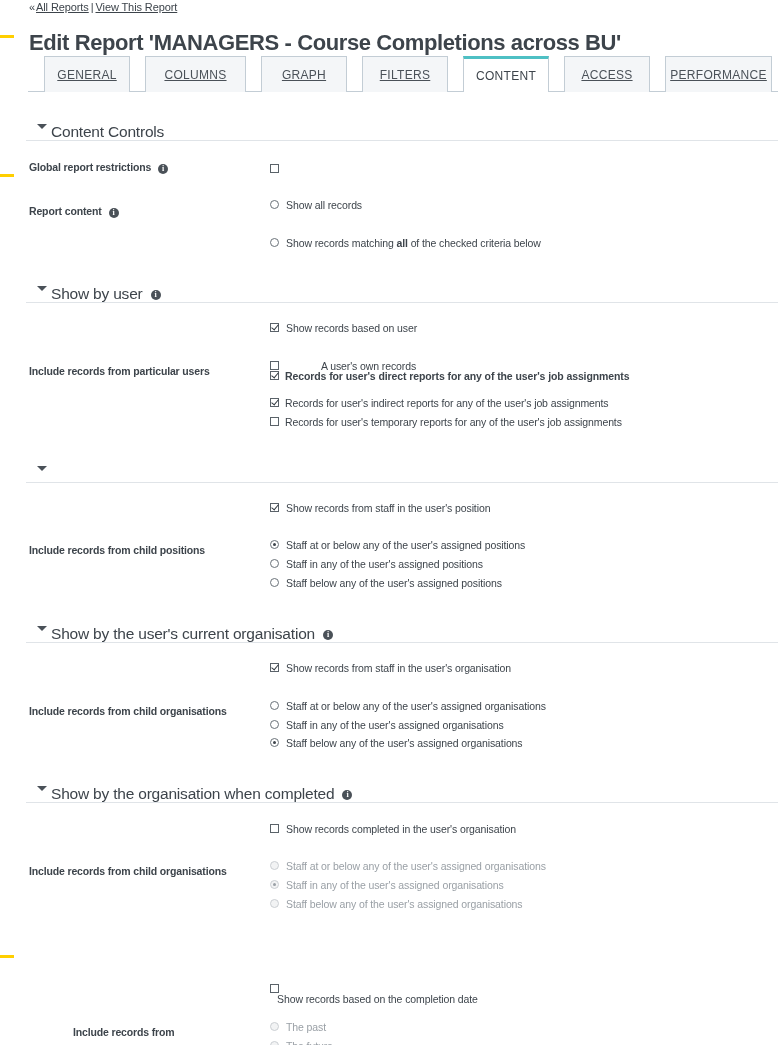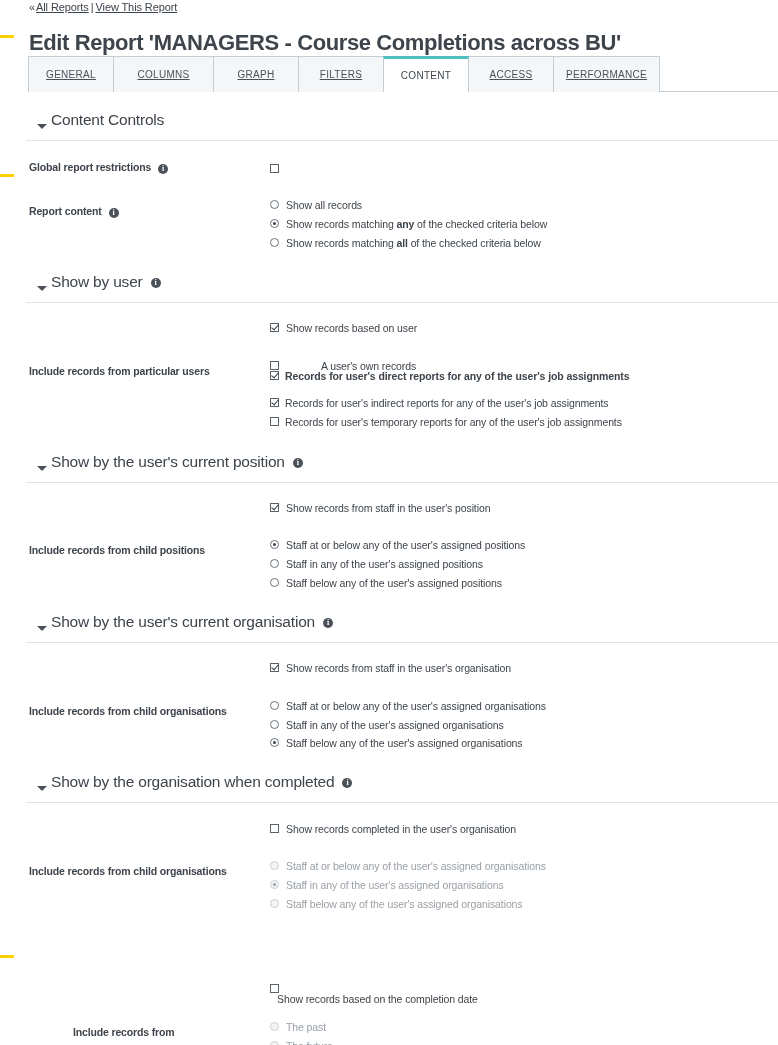--- a/index.html
+++ b/index.html
@@ -68,29 +68,30 @@
     display: flex;
     align-items: stretch;
   }
   .tab {
     position: relative;
     min-width: 86px;
     padding: 0 14px;
     display: flex;
     align-items: center;
     justify-content: center;
-    font-size: 10px;
+    font-size: 12px;
     letter-spacing: 0.3px;
     color: #4a5158;
     background: #f4f6f8;
     border: 1px solid #c3cdd5;
     border-bottom: none;
     margin-right: -1px;
     text-decoration: none;
     height: 36px;
+    margin-left: 16px;
   }
   .tab .tab-label { text-decoration: underline; }
   .tab.active {
     background: #ffffff;
     color: #3d444b;
     border-top: 3px solid #4ec0c4;
     z-index: 3;
   }
   .tab.active .tab-label { text-decoration: none; }
   .tab.active::after {
@@ -107,21 +108,21 @@
   .tab.t-content  { width: 81px; }
   .tab.t-access   { width: 78px; }
   .tab.t-perf     { width: 107px; }
 
   
   .section { position: absolute; left: 0; width: 778px; }
   .sec-head {
     position: relative;
     height: 30px;
     display: flex;
-    align-items: flex-start;
+    align-items: flex-end;
     padding-left: 37px;
   }
   .sec-head .caret {
     position: absolute;
     left: 37px; top: 50%;
     margin-top: -2px;
     width: 0; height: 0;
     border-left: 5px solid transparent;
     border-right: 5px solid transparent;
     border-top: 5px solid #4a5158;
@@ -281,24 +282,20 @@
     <span class="cbox"></span>
   </div>
 
   <div class="field-label" style="top:205px;">
     <span>Report content</span><span class="info-icon">i</span>
   </div>
   <div class="opt" style="top:199px;">
     <span class="radio"></span>
     <span class="txt">Show all records</span>
   </div>
-  <div class="opt" style="top:218px;">
-    <span class="radio sel"></span>
-    <span class="txt"><span>Show records matching </span><b>any</b><span> of the checked criteria below</span></span>
-  </div>
   <div class="opt" style="top:237px;">
     <span class="radio"></span>
     <span class="txt"><span>Show records matching </span><b>all</b><span> of the checked criteria below</span></span>
   </div>
 
   <div class="section" style="top:273px;">
     <div class="sec-head">
       <span class="caret"></span>
       <span class="sec-title"><span>Show by user</span><span class="info-icon">i</span></span>
     </div>
@@ -323,21 +320,20 @@
     <span class="txt">Records for user's indirect reports for any of the user's job assignments</span>
   </div>
   <div class="opt tight" style="top:416px;">
     <span class="cbox"></span>
     <span class="txt">Records for user's temporary reports for any of the user's job assignments</span>
   </div>
 
   <div class="section" style="top:453px;">
     <div class="sec-head">
       <span class="caret"></span>
-      <span class="sec-title"><span>Show by the user's current position</span><span class="info-icon">i</span></span>
     </div>
     <div class="sec-rule" style="top:29px;"></div>
   </div>
 
   <div class="opt" style="top:502px;">
     <span class="cbox checked"></span>
     <span class="txt">Show records from staff in the user's position</span>
   </div>
   <div class="field-label" style="top:544px;">Include records from child positions</div>
   <div class="opt" style="top:539px;text-align:right;">

